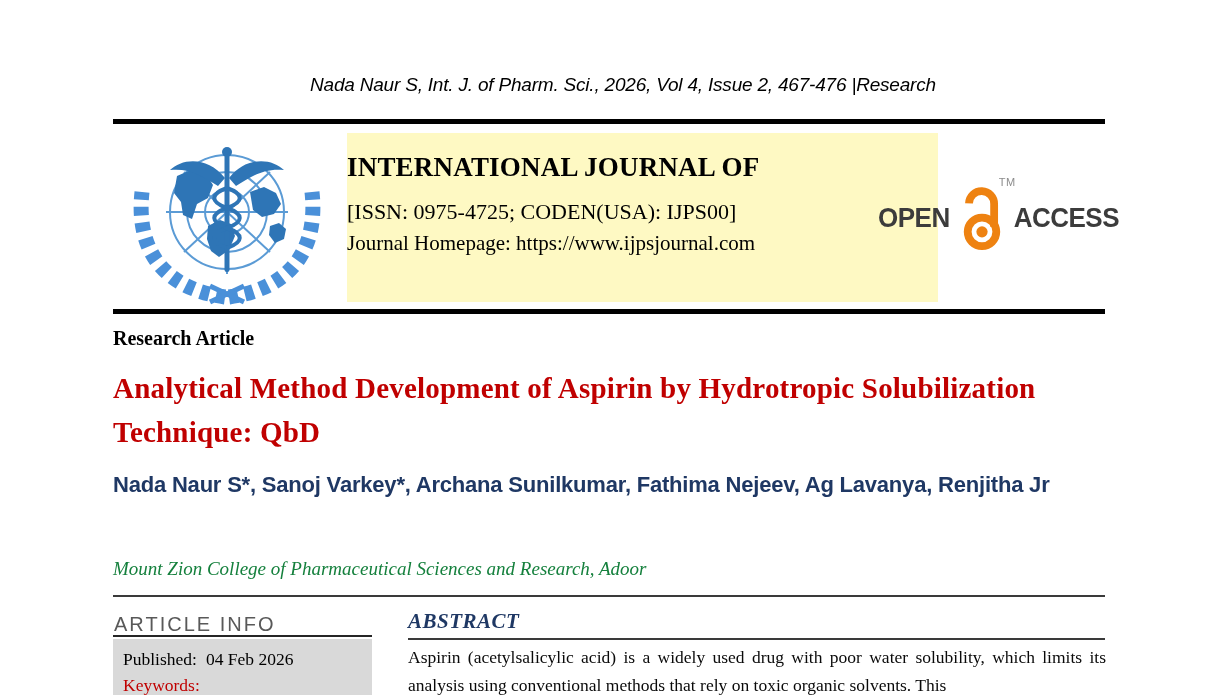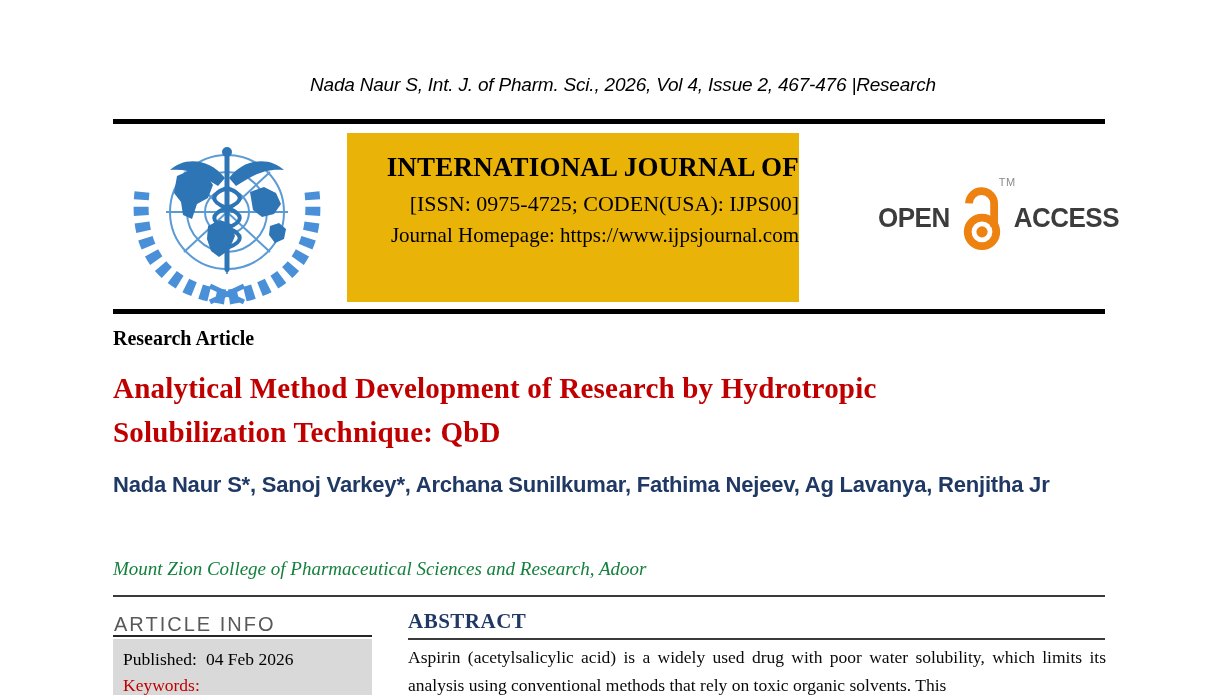--- a/index.html
+++ b/index.html
@@ -14,25 +14,25 @@
     text-align:left; font-family:"Liberation Sans", sans-serif;
     font-style:italic; font-size:19px; color:#000; letter-spacing:-0.2px;
   }
   
   .rule-top    { position:absolute; left:113px; top:119px; width:992px; height:5px; background:#000; }
   .rule-bottom { position:absolute; left:113px; top:309px; width:992px; height:5px; background:#000; }
   
   .logo-wrap { position:absolute; left:122px; top:134px; width:210px; height:172px; }
   
   .masthead {
-    position:absolute; left:347px; top:133px; width:452px; height:169px;
-    background:#eab308; text-align:right; padding-top:16px;
+    position:absolute; left:347px; top:133px; width:591px; height:169px;
+    background:#fef9c3; text-align:left; padding-top:16px;
   }
   .masthead .jt { font-size:27px; font-weight:bold; line-height:36px; letter-spacing:0.2px; }
-  .masthead .issn { font-size:22px; line-height:33px; margin-top:2px; }
+  .masthead .issn { font-size:22px; line-height:33px; margin-top:10px; }
   .masthead .home { font-size:21px; line-height:30px; }
   
   .oa { position:absolute; left:878px; top:168px; width:232px; height:100px;
         display:flex; align-items:center; font-family:"Liberation Sans", sans-serif; }
   .oa .word { font-size:26px; font-weight:bold; color:#3C3C3C; letter-spacing:-0.5px; transform:scaleY(1.05); }
   .oa .lockbox { position:relative; width:56px; height:84px; margin:0 4px; flex:none; }
   .oa .lockbox svg { position:absolute; left:2px; top:2px; }
   .oa .tm { position:absolute; top:0px; right:-6px; font-size:11px; color:#8c8c8c; font-weight:normal; letter-spacing:0.5px; }
   
   .article-type { position:absolute; left:113px; top:327px; font-size:20px; font-weight:bold; }
@@ -58,21 +58,21 @@
   .ai-panel {
     position:absolute; left:113px; top:639px; width:259px; height:60px;
     background:#D9D9D9; padding:7px 0 0 10px;
   }
   .ai-published { font-size:17.5px; color:#000; line-height:26px; }
   .ai-published .date { margin-left:9px; }
   .ai-keywords { font-size:17.5px; color:#C00000; line-height:26px; }
   
   .ab-heading {
     position:absolute; left:408px; top:609px;
-    font-size:21px; font-weight:bold; color:#1F3864; letter-spacing:0.5px;
+    font-size:21px; font-weight:bold; color:#1F3864; letter-spacing:0.5px;font-style:italic;
   }
   .ab-rule { position:absolute; left:408px; top:638px; width:697px; height:2px; background:#3a3a3a; }
   .ab-text {
     position:absolute; left:408px; top:644px; width:698px;
     font-size:17.5px; line-height:27.5px; text-align:justify; color:#0a0a0a;
   }
 </style>
 </head>
 <body>
 
@@ -139,21 +139,21 @@
       </svg>
       <span class="tm">TM</span>
     </span>
     <span class="word">ACCESS</span>
   </div>
 
   <div class="rule-bottom"></div>
 
   <div class="article-type">Research Article</div>
 
-  <div class="article-title">Analytical Method Development of Research by Hydrotropic Solubilization Technique: QbD</div>
+  <div class="article-title">Analytical Method Development of Aspirin by Hydrotropic Solubilization Technique: QbD</div>
 
   <div class="authors">Nada Naur S*, Sanoj Varkey*, Archana Sunilkumar, Fathima Nejeev, Ag Lavanya, Renjitha Jr</div>
 
   <div class="affiliation">Mount Zion College of Pharmaceutical Sciences and Research, Adoor</div>
 
   <div class="divider"></div>
 
   <div class="ai-heading">ARTICLE INFO</div>
   <div class="ai-rule"></div>
   <div class="ai-panel">

